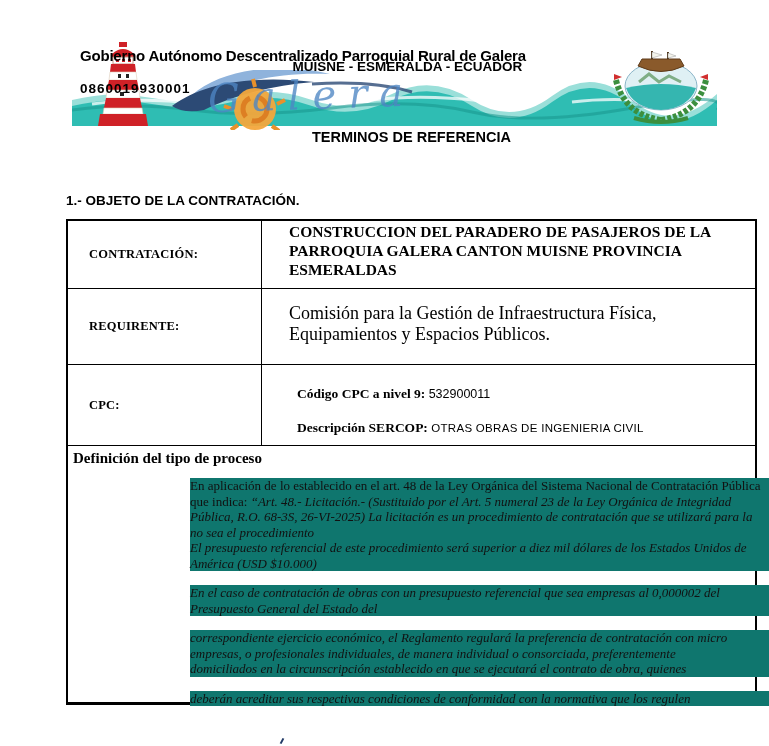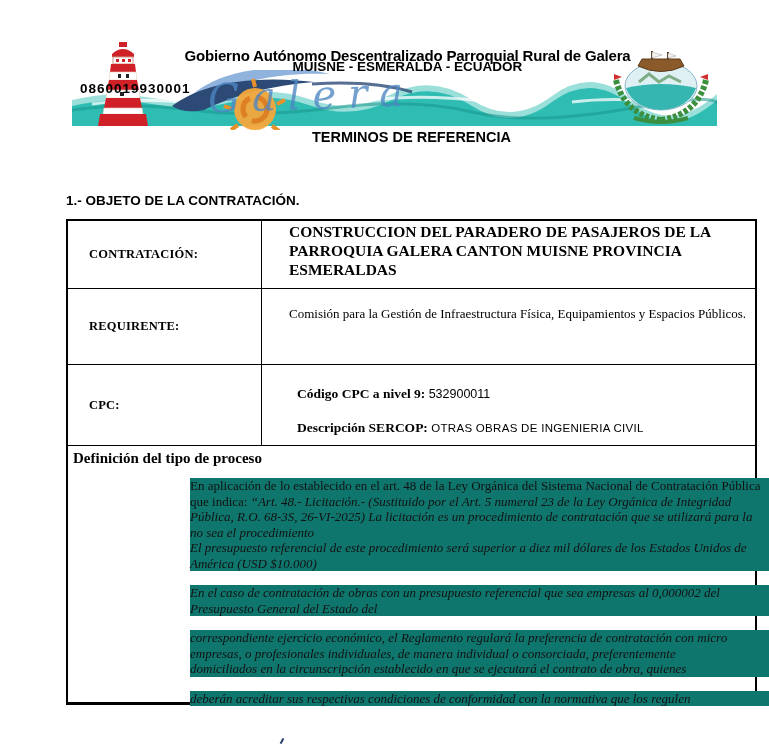--- a/index.html
+++ b/index.html
@@ -1,21 +1,21 @@
 <!DOCTYPE html>
 <html><head>
 <meta charset="utf-8">
 <style>
   html,body{margin:0;padding:0;background:#fff;}
   body{width:769px;height:746px;overflow:hidden;position:relative;
        font-family:"Liberation Serif",serif;color:#000;}
   .abs{position:absolute;}
 
   
-  .hdr-line1{left:80px;top:47px;width:655px;text-align:center;
+  .hdr-line1{left:80px;top:47px;width:655px;text-align:left;
     font-family:"Liberation Sans",sans-serif;font-weight:700;font-size:15px;
     letter-spacing:-0.2px;z-index:5;}
   .hdr-line2{left:80px;top:59px;width:655px;text-align:center;
     font-family:"Liberation Sans",sans-serif;font-weight:700;font-size:13.5px;z-index:5;}
   .hdr-line3{left:80px;top:81px;width:655px;text-align:left;
     font-family:"Liberation Sans",sans-serif;font-weight:700;font-size:13.5px;
     letter-spacing:1px;z-index:5;}
   .script-word{left:208px;top:72px;z-index:4;font-family:"DejaVu Serif",serif;
     font-style:italic;font-size:40px;color:#4e86c4;opacity:.78;
     letter-spacing:12px;transform:rotate(-2deg);}
@@ -29,21 +29,21 @@
   
   .tbl{left:66px;top:219px;width:691px;box-sizing:border-box;
     border:2px solid #000;border-bottom:3px solid #000;background:#fff;}
   .trow{display:grid;grid-template-columns:194px 1fr;border-bottom:1px solid #000;}
   .r1{height:67px;} .r2{height:75px;} .r3{height:80px;}
   .rD{height:256px;border-bottom:none;display:block;}
   .lblcell{border-right:1px solid #000;display:flex;align-items:center;
     padding-left:21px;font-weight:700;font-size:12.5px;letter-spacing:.2px;}
   .valcell{padding:1px 3px;margin-left:24px;}
   .v-bold{font-weight:700;font-size:15.5px;line-height:19px;}
-  .v-reg{font-size:13px;line-height:21px;padding-top:14px;}
+  .v-reg{font-size:18px;line-height:21px;padding-top:14px;}
   .cpcline1{margin:20px 0 0 8px;font-size:13.5px;}
   .cpcline2{margin:18px 0 0 8px;font-size:13.5px;}
   .cpc-b{font-weight:700;}
   .cpc-code{font-family:"Liberation Sans",sans-serif;font-size:12.5px;}
   .cpc-sercop{font-family:"Liberation Sans",sans-serif;font-size:11.5px;letter-spacing:.3px;}
   .def-h{padding:4px 0 0 5px;font-weight:700;font-size:15px;}
   .paras{margin:11px 0 0 122px;width:579px;font-size:13px;line-height:15.5px;
     font-style:italic;color:#111;}
   .grp{margin-bottom:14px;}
   .pline{background:#0f766e;white-space:nowrap;}

